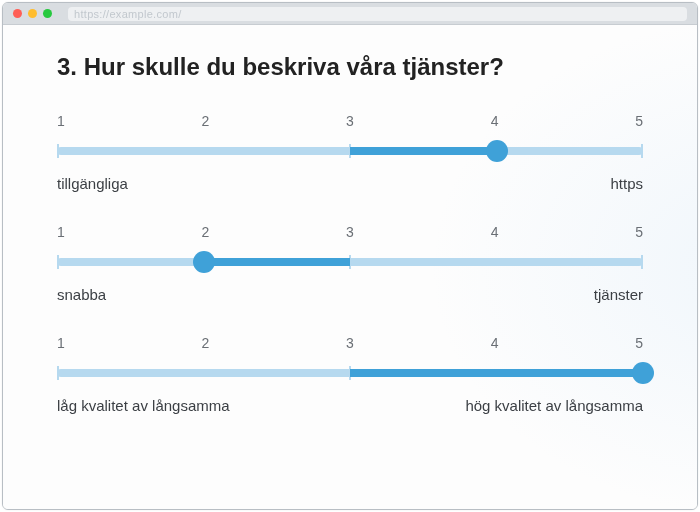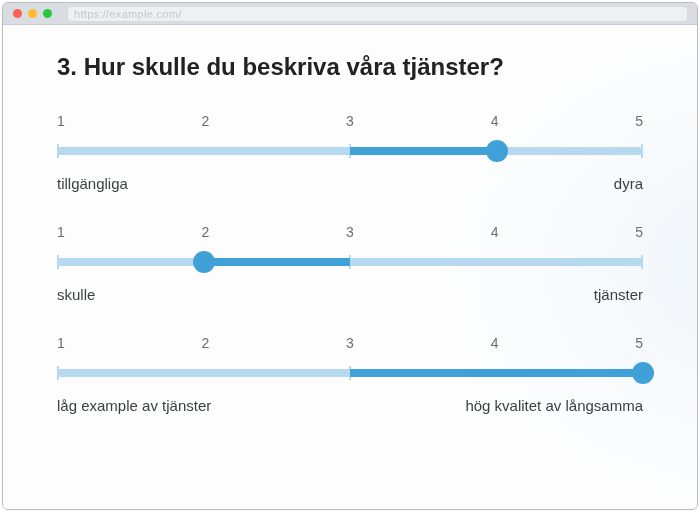--- a/index.html
+++ b/index.html
@@ -157,42 +157,42 @@
       <div class="track-wrap">
         <div class="track"></div>
         <div class="cap left"></div>
         <div class="cap right"></div>
         <div class="center-tick"></div>
         <div class="fill" style="left:50%; width:25%;"></div>
         <div class="thumb" style="left:75%;"></div>
       </div>
       <div class="end-labels">
         <span>tillgängliga</span>
-        <span>dyra</span>
+        <span>https</span>
       </div>
     </div>
 
     <div class="slider-block">
       <div class="ticks">
         <span>1</span>
         <span>2</span>
         <span>3</span>
         <span>4</span>
         <span>5</span>
       </div>
       <div class="track-wrap">
         <div class="track"></div>
         <div class="cap left"></div>
         <div class="cap right"></div>
         <div class="center-tick"></div>
         <div class="fill" style="left:25%; width:25%;"></div>
         <div class="thumb" style="left:25%;"></div>
       </div>
       <div class="end-labels">
-        <span>skulle</span>
+        <span>snabba</span>
         <span>tjänster</span>
       </div>
     </div>
 
     <div class="slider-block" style="margin-bottom:0;">
       <div class="ticks">
         <span>1</span>
         <span>2</span>
         <span>3</span>
         <span>4</span>
@@ -200,19 +200,19 @@
       </div>
       <div class="track-wrap">
         <div class="track"></div>
         <div class="cap left"></div>
         <div class="cap right"></div>
         <div class="center-tick"></div>
         <div class="fill" style="left:50%; width:50%;"></div>
         <div class="thumb" style="left:100%;"></div>
       </div>
       <div class="end-labels">
-        <span>låg example av tjänster</span>
+        <span>låg kvalitet av långsamma</span>
         <span>hög kvalitet av långsamma</span>
       </div>
     </div>
 
   </div>
 </div>
 
 </body></html>

